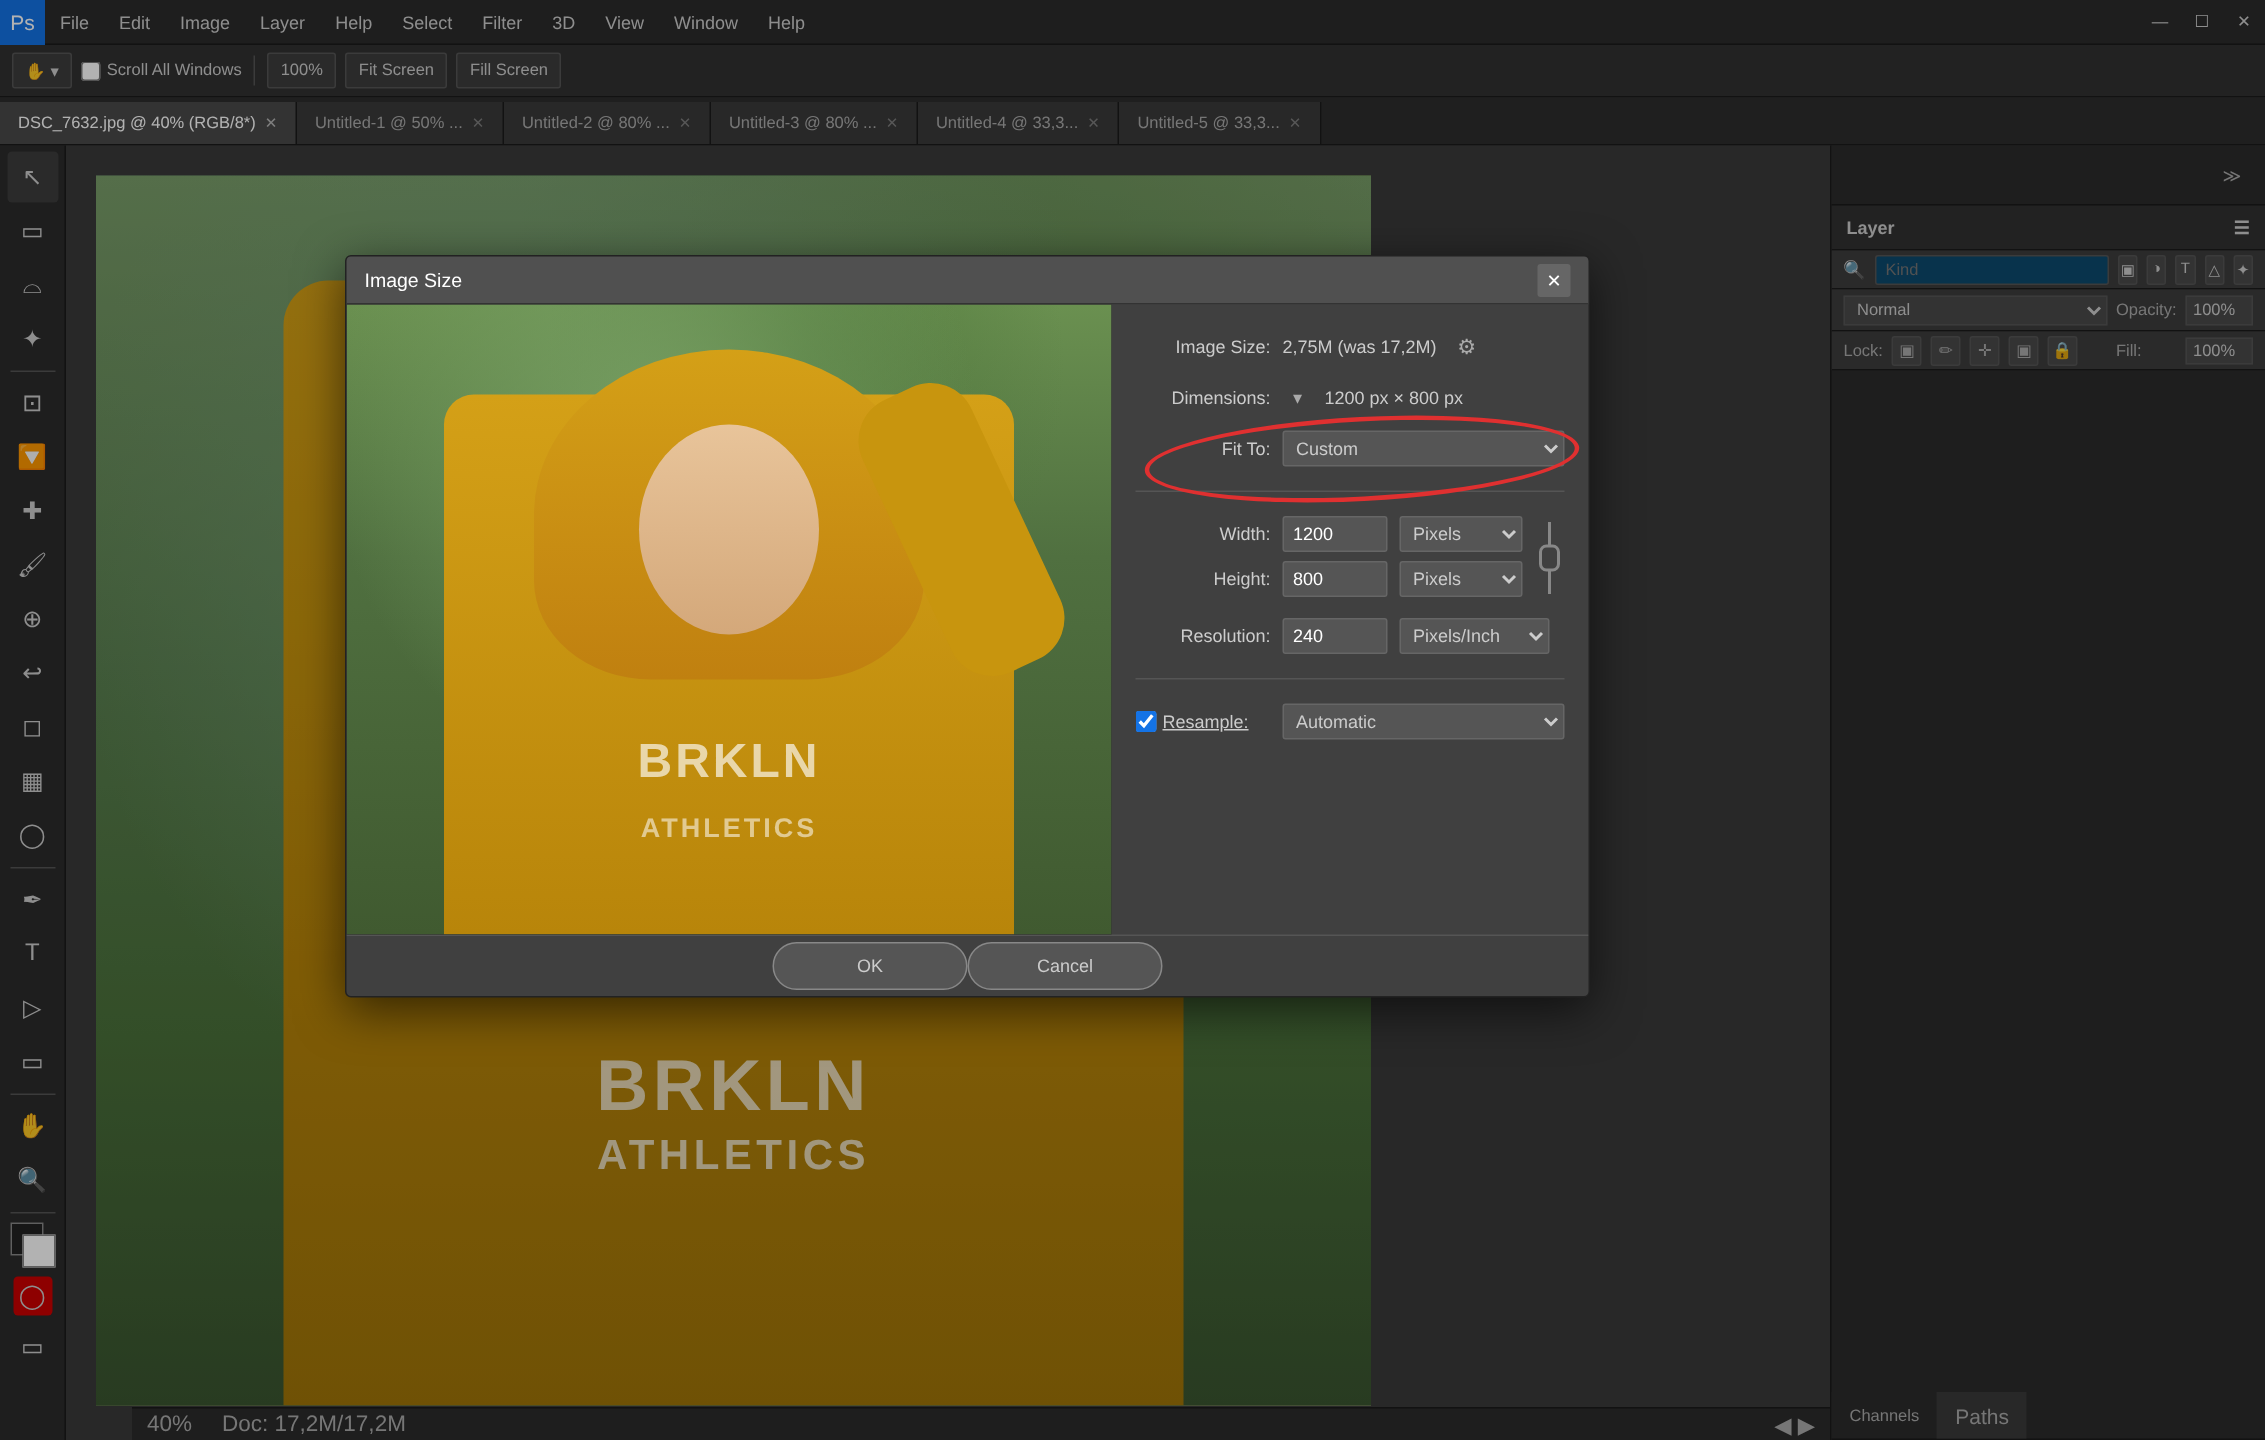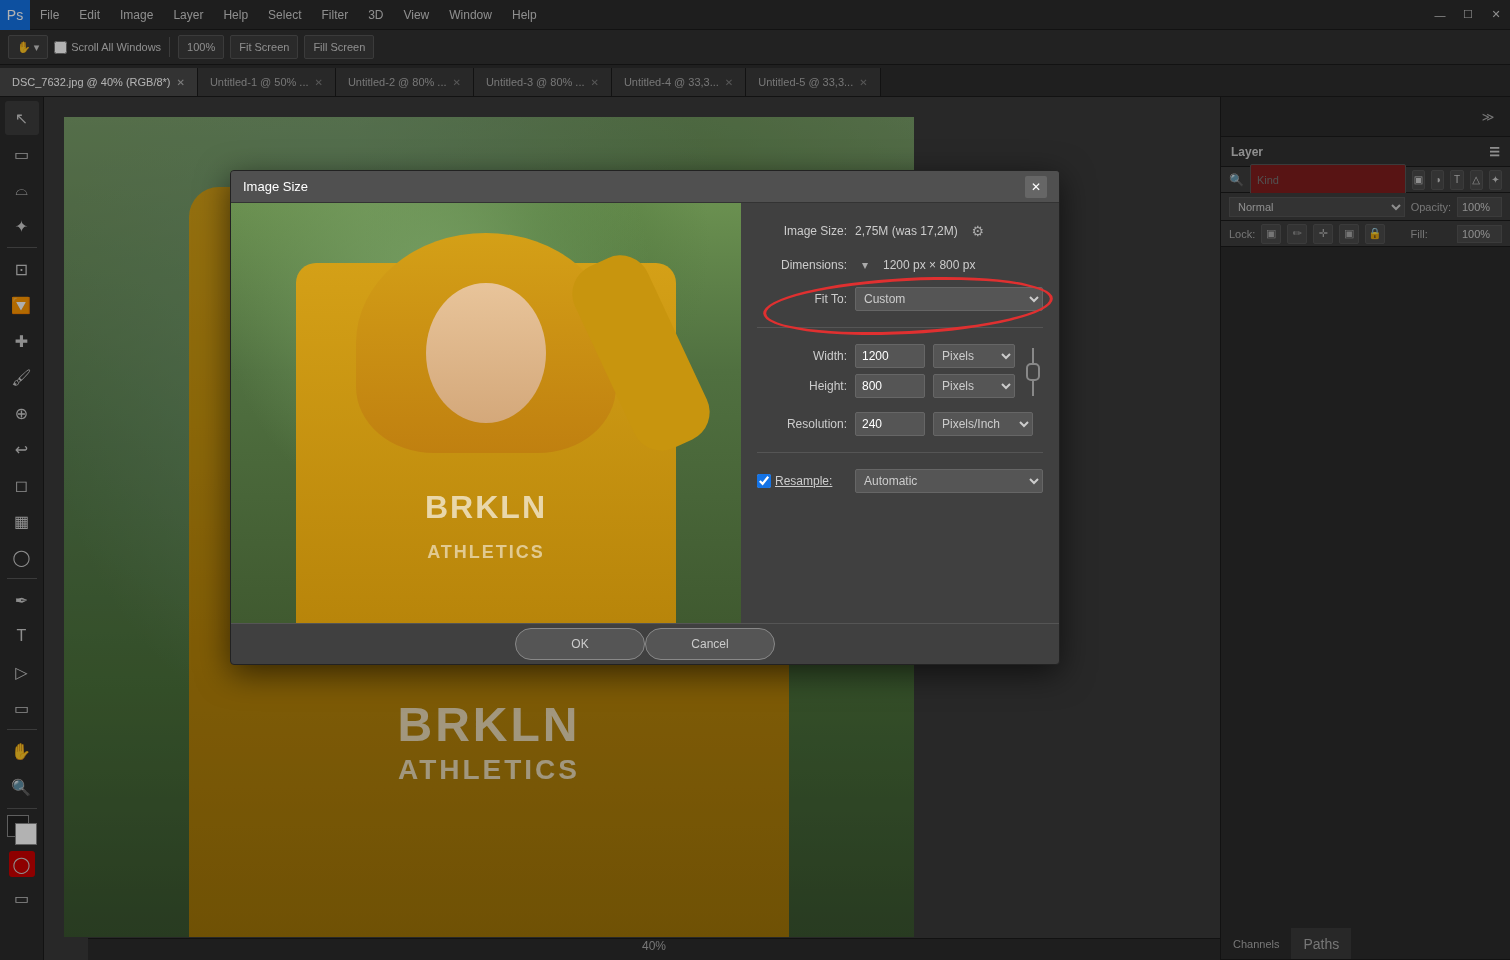--- a/index.html
+++ b/index.html
@@ -103,39 +103,39 @@
       width: 120px; height: 300px;
       background: linear-gradient(90deg, #c8950e 0%, #d4a017 100%);
       border-radius: 30px; transform: rotate(-20deg);
       z-index: 5;
     }
 
     
     #statusbar {
       position: absolute; bottom: 0; left: 44px; right: 0; height: 22px;
       background: #2b2b2b; border-top: 1px solid #1a1a1a;
-      display: flex; align-items: center; padding: 0 10px; gap: 20px; font-size: 12px; color: #aaa; flex-direction: column;
+      display: flex; align-items: center; padding: 0 10px; gap: 20px; font-size: 15px; color: #aaa;
     }
 
     
     #right-panels {
       width: 290px; background: #2b2b2b; border-left: 1px solid #1a1a1a; 
       display: flex; flex-direction: column; flex-shrink: 0;
     }
     .panel-icons-row {
       height: 40px; background: #2b2b2b; display: flex; align-items: center; 
       border-bottom: 1px solid #1a1a1a; padding: 0 8px; gap: 6px; justify-content: flex-end;
     }
     .panel-icon-btn { width: 28px; height: 28px; display: flex; align-items: center; justify-content: center; cursor: pointer; color: #aaa; border-radius: 3px; }
 
     
     #layers-panel { flex: 1; display: flex; flex-direction: column; overflow: hidden; }
     .panel-header { height: 30px; background: #323232; display: flex; align-items: center; padding: 0 10px; font-size: 12px; color: #ccc; font-weight: bold; border-bottom: 1px solid #1a1a1a; justify-content: space-between; }
     .layers-search { height: 26px; background: #3d3d3d; display: flex; align-items: center; padding: 0 8px; gap: 6px; border-bottom: 1px solid #1a1a1a; }
-    .layers-search input { flex: 1; background: #7f1d1d; border: 1px solid #555; color: #ccc; height: 32px; padding: 0 6px; font-size: 11px; border-radius: 2px; outline: none; }
+    .layers-search input { flex: 1; background: #0c4a6e; border: 1px solid #555; color: #ccc; height: 20px; padding: 0 6px; font-size: 11px; border-radius: 2px; outline: none; }
     .filter-btn { background: #4a4a4a; border: 1px solid #555; color: #ccc; height: 20px; width: 26px; font-size: 10px; cursor: pointer; border-radius: 2px; display: flex; align-items: center; justify-content: center; }
     .layers-mode-row { height: 28px; background: #3d3d3d; display: flex; align-items: center; padding: 0 8px; gap: 6px; border-bottom: 1px solid #1a1a1a; }
     .mode-select { background: #4a4a4a; border: 1px solid #555; color: #ccc; height: 20px; padding: 0 4px; font-size: 11px; flex: 1; cursor: pointer; }
     .opacity-label { font-size: 11px; color: #aaa; }
     .opacity-input { background: #4a4a4a; border: 1px solid #555; color: #ccc; height: 20px; width: 45px; padding: 0 4px; font-size: 11px; }
     .lock-row { height: 26px; background: #3d3d3d; display: flex; align-items: center; padding: 0 8px; gap: 6px; border-bottom: 1px solid #1a1a1a; font-size: 11px; color: #aaa; }
     .lock-icon-btn { width: 20px; height: 20px; display: flex; align-items: center; justify-content: center; cursor: pointer; color: #aaa; font-size: 11px; border: 1px solid #555; border-radius: 2px; background: #4a4a4a; }
     .fill-input { background: #4a4a4a; border: 1px solid #555; color: #ccc; height: 18px; width: 45px; padding: 0 4px; font-size: 11px; margin-left: auto; }
 
     

